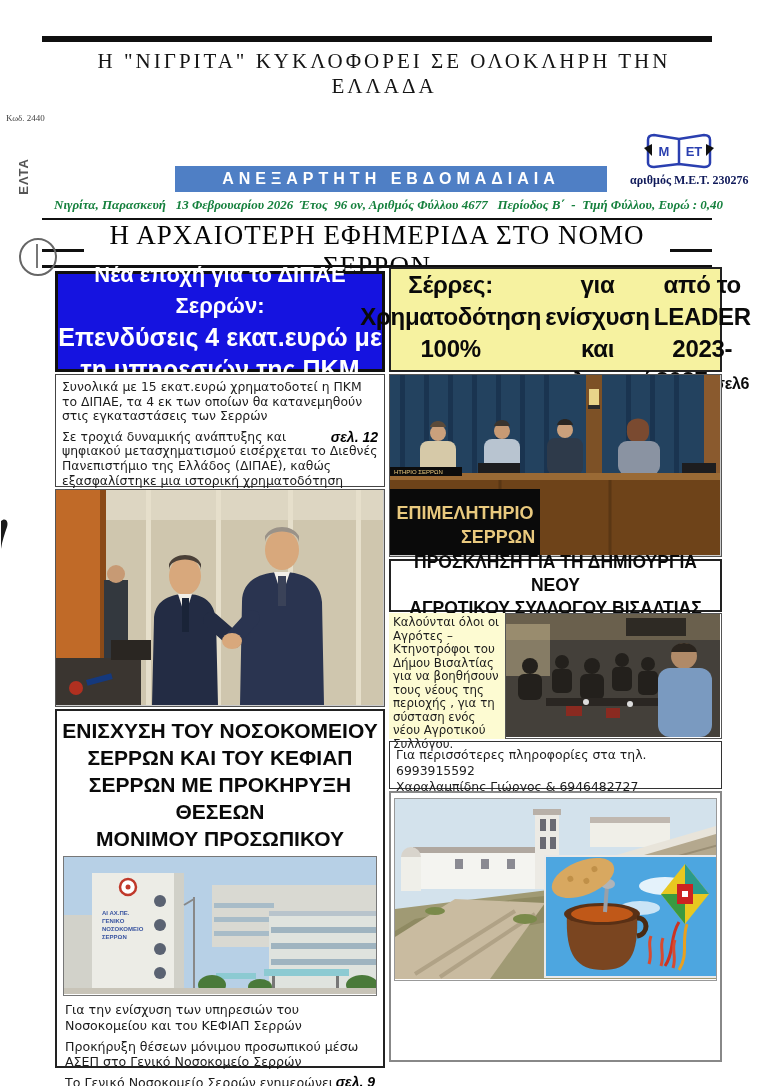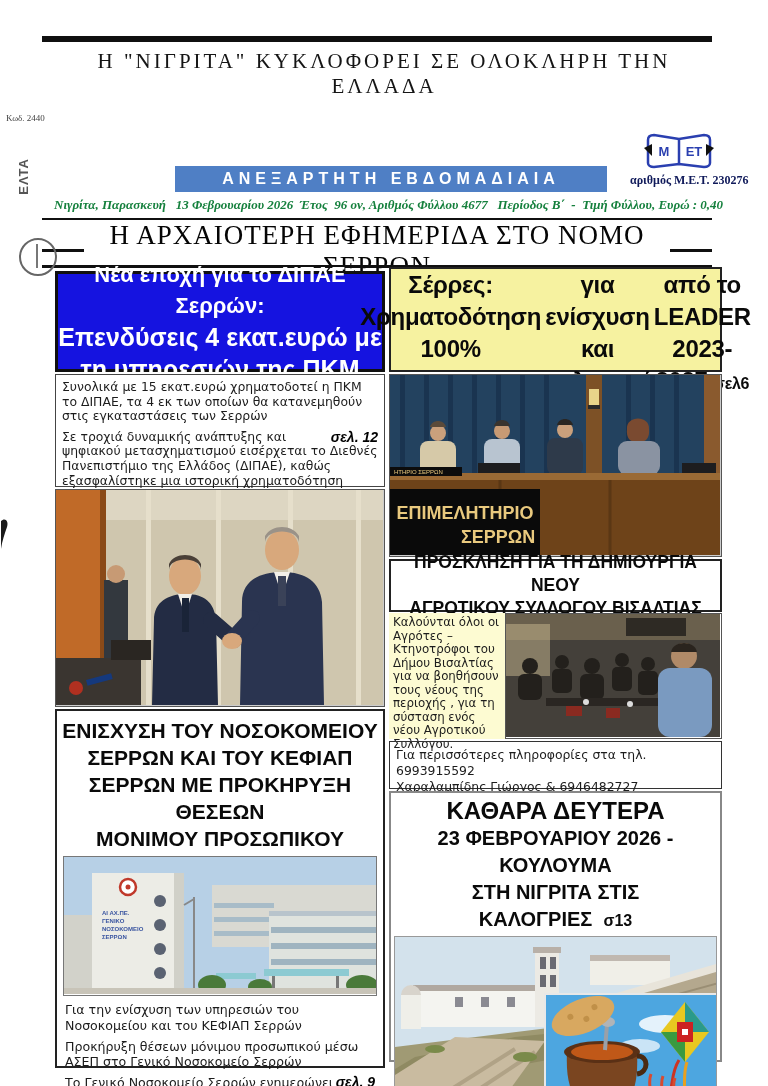--- a/index.html
+++ b/index.html
@@ -313,25 +313,20 @@
         <rect x="152" y="54" width="54" height="69" rx="12" fill="#7a9ac0"></rect>
       </svg>
     </div>
   </div>
   <div class="abs box-contact">
     <div>Για περισσότερες πληροφορίες στα τηλ. 6993915592</div>
     <div>Χαραλαμπίδης Γιώργος &amp; 6946482727 Παπαιωάννου Ευριπίδης</div>
   </div>
 
   <div class="abs box-koulouma">
-    <div class="koul-head headline-sans">
-      <div class="k1">ΚΑΘΑΡΑ ΔΕΥΤΕΡΑ</div>
-      <div class="k2">23  ΦΕΒΡΟΥΑΡΙΟΥ 2026 - ΚΟΥΛΟΥΜΑ</div>
-      <div class="k2"><span>ΣΤΗ ΝΙΓΡΙΤΑ  ΣΤΙΣ  ΚΑΛΟΓΡΙΕΣ</span>&nbsp;&nbsp;<span class="pr">σ13</span></div>
-    </div>
     <div class="photo-koulouma">
       <svg width="324" height="180" viewBox="0 0 324 180">
         <rect width="324" height="180" fill="#d3e2ec"></rect>
 
         <polygon points="0,110 324,70 324,180 0,180" fill="#a09a74"></polygon>
         <polygon points="20,120 120,100 200,92 324,78 324,110 180,118 60,140 0,160 0,132" fill="#8f8a62"></polygon>
         <polygon points="0,180 95,180 150,104 60,100 0,138" fill="#c9bba0"></polygon>
         <path d="M20 175 L120 112 M45 178 L140 115" stroke="#b0a286" stroke-width="4" fill="none"></path>
 
         <rect x="18" y="52" width="125" height="38" fill="#f4f4f0"></rect>

